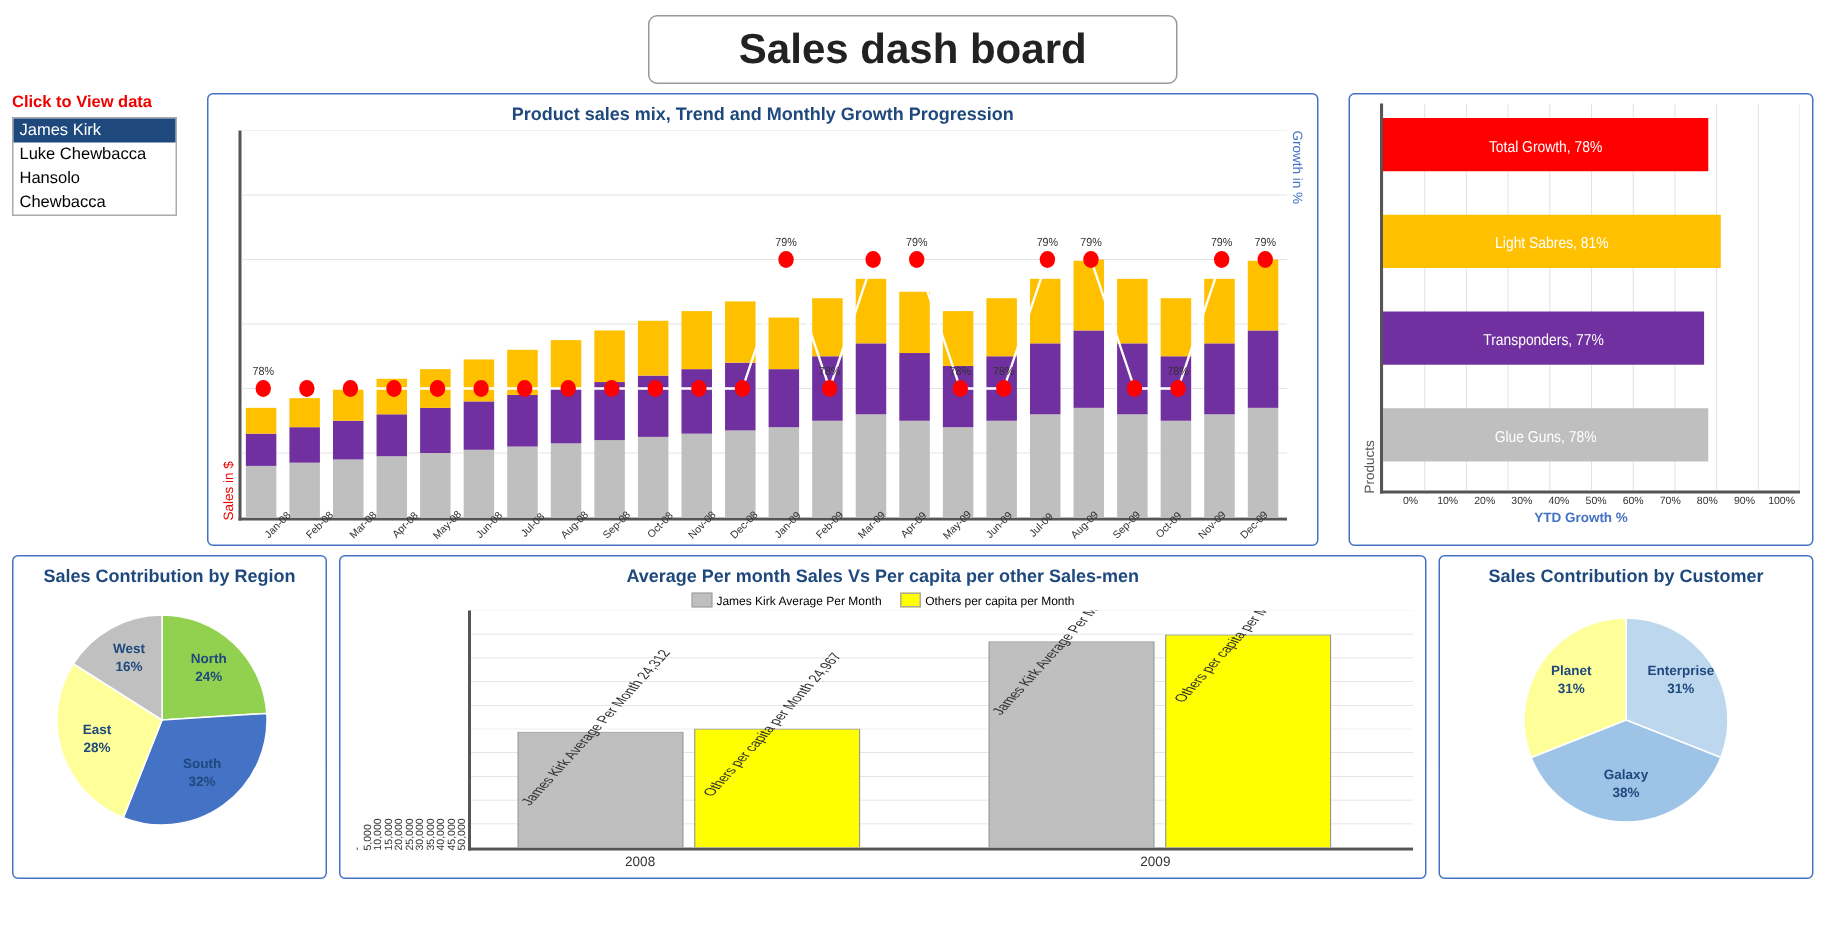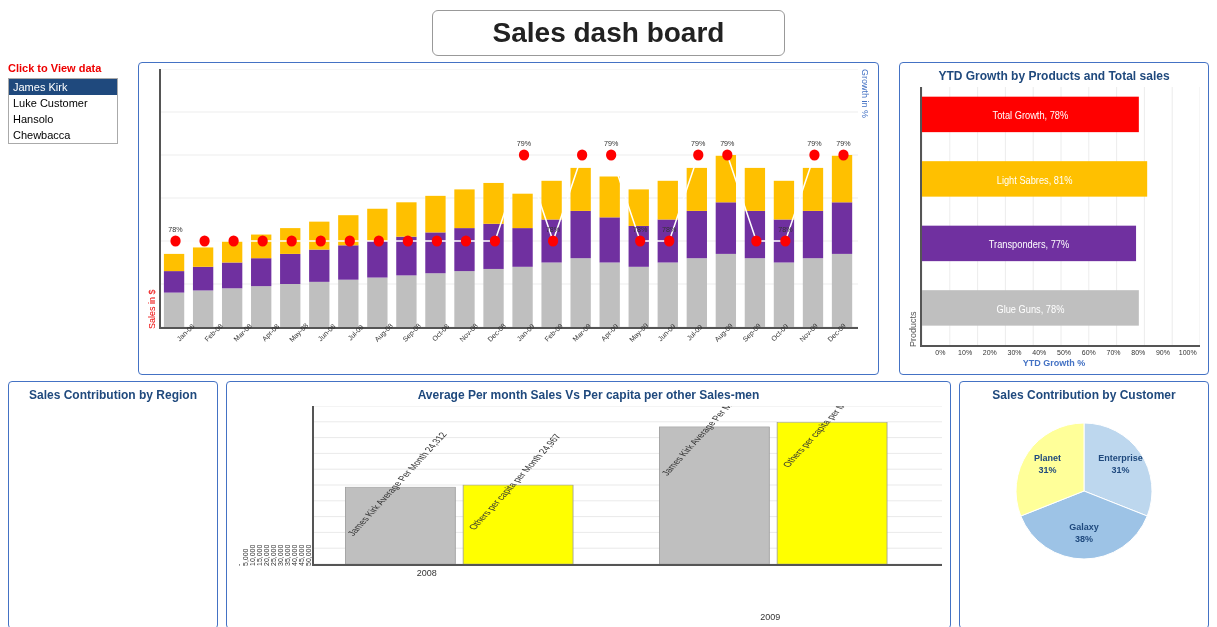--- a/index.html
+++ b/index.html
@@ -239,27 +239,28 @@
 </div>
 
 <div class="main-content">
 
   <div class="top-row">
 
     <div class="sidebar">
       <div class="click-to-view">Click to View data</div>
       <div class="person-list" id="person-list">
           <div class="person-item selected">James Kirk</div>
-          <div class="person-item">Luke Customer</div>
+          <div class="person-item">Luke Chewbacca</div>
           <div class="person-item">Hansolo</div>
           <div class="person-item">Chewbacca</div>
         </div>
     </div>
 
     <div class="chart-panel main-chart-panel">
+      <div class="chart-title">Product sales mix, Trend and Monthly Growth Progression</div>
 
       <div class="main-chart-inner">
         <div class="y-axis-label-left">Sales in $</div>
         <div class="chart-area">
           <svg class="bar-chart-svg" id="main-bar-svg" viewBox="0 0 680 230" preserveAspectRatio="none">
               <line x1="0" x2="680" y1="230" y2="230" stroke="#ddd" stroke-width="0.5"></line>
               <text x="-2" y="233" font-size="8" text-anchor="end" fill="#333">-</text>
               <line x1="0" x2="680" y1="191.66666666666669" y2="191.66666666666669" stroke="#ddd" stroke-width="0.5"></line>
               <text x="-2" y="194.66666666666669" font-size="8" text-anchor="end" fill="#333">10,000</text>
               <line x1="0" x2="680" y1="153.33333333333334" y2="153.33333333333334" stroke="#ddd" stroke-width="0.5"></line>
@@ -414,21 +415,20 @@
             <span style="flex: 1 1 0%; text-align: center; font-size: 7px; transform: rotate(-45deg); display: inline-block; transform-origin: center top;">Sep-09</span>
             <span style="flex: 1 1 0%; text-align: center; font-size: 7px; transform: rotate(-45deg); display: inline-block; transform-origin: center top;">Oct-09</span>
             <span style="flex: 1 1 0%; text-align: center; font-size: 7px; transform: rotate(-45deg); display: inline-block; transform-origin: center top;">Nov-09</span>
             <span style="flex: 1 1 0%; text-align: center; font-size: 7px; transform: rotate(-45deg); display: inline-block; transform-origin: center top;">Dec-09</span>
           </div>
       </div>
       <div class="x-axis-title" style="color:#e00; font-size:9px;"></div>
     </div>
 
     <div class="chart-panel ytd-panel">
-      <div class="chart-title">YTD Growth by Products and Total sales</div>
       <div class="ytd-inner">
         <div class="y-axis-products">Products</div>
         <div class="ytd-chart-area">
           <svg id="ytd-svg" width="100%" height="100%" viewBox="0 0 270 220" preserveAspectRatio="none">
               <line x1="0" x2="0" y1="0" y2="220" stroke="#ddd" stroke-width="0.5"></line>
               <line x1="27" x2="27" y1="0" y2="220" stroke="#ddd" stroke-width="0.5"></line>
               <line x1="54" x2="54" y1="0" y2="220" stroke="#ddd" stroke-width="0.5"></line>
               <line x1="81" x2="81" y1="0" y2="220" stroke="#ddd" stroke-width="0.5"></line>
               <line x1="108" x2="108" y1="0" y2="220" stroke="#ddd" stroke-width="0.5"></line>
               <line x1="135" x2="135" y1="0" y2="220" stroke="#ddd" stroke-width="0.5"></line>
@@ -465,24 +465,50 @@
           <span class="ytd-x-label">100%</span>
         </div>
       <div class="ytd-x-axis-title">YTD Growth %</div>
     </div>
   </div>
 
   <div class="bottom-row">
 
     <div class="chart-panel region-panel">
       <div class="chart-title">Sales Contribution by Region</div>
+      <div class="pie-container">
+        <svg id="region-pie-svg" width="180" height="160" viewBox="0 0 180 160">
+            <path d="M85,85 L85,15 A70,70 0 0,1 154.86187098997902,80.60466363294806 Z" fill="#92D050" stroke="#fff" stroke-width="1"></path>
+            <text x="116.14689331975534" y="46.83192745232577" font-size="9" text-anchor="middle" fill="#1F497D" font-weight="bold">North</text>
+            <text x="116.14689331975534" y="58.83192745232577" font-size="9" text-anchor="middle" fill="#1F497D" font-weight="bold">24%</text>
+            <path d="M85,85 L154.86187098997902,80.60466363294806 A70,70 0 0,1 59.23128131207254,150.08435401217758 Z" fill="#4472C4" stroke="#fff" stroke-width="1"></path>
+            <text x="111.74422897930754" y="116.81027324406011" font-size="9" text-anchor="middle" fill="#1F497D" font-weight="bold">South</text>
+            <text x="111.74422897930754" y="128.8102732440601" font-size="9" text-anchor="middle" fill="#1F497D" font-weight="bold">32%</text>
+            <path d="M85,85 L59.23128131207254,150.08435401217758 A70,70 0 0,1 25.897045214858956,47.492124351470224 Z" fill="#FFFF99" stroke="#fff" stroke-width="1"></path>
+            <text x="41.726928508570516" y="94.06027324406011" font-size="9" text-anchor="middle" fill="#1F497D" font-weight="bold">East</text>
+            <text x="41.726928508570516" y="106.06027324406011" font-size="9" text-anchor="middle" fill="#1F497D" font-weight="bold">28%</text>
+            <path d="M85,85 L25.897045214858956,47.492124351470224 A70,70 0 0,1 84.99999999999999,15 Z" fill="#C0C0C0" stroke="#fff" stroke-width="1"></path>
+            <text x="63.080207828371954" y="40.12804605800421" font-size="9" text-anchor="middle" fill="#1F497D" font-weight="bold">West</text>
+            <text x="63.080207828371954" y="52.12804605800421" font-size="9" text-anchor="middle" fill="#1F497D" font-weight="bold">16%</text>
+          </svg>
+      </div>
     </div>
 
     <div class="chart-panel avg-panel">
       <div class="chart-title">Average Per month Sales  Vs Per capita per other Sales-men</div>
+      <div class="legend-area" id="avg-legend">
+          <div class="legend-item">
+            <span class="legend-swatch" style="background:#BFBFBF; border:1px solid #aaa;"></span>
+            <span style="font-size:8px">James Kirk  Average Per Month</span>
+          </div>
+          <div class="legend-item">
+            <span class="legend-swatch" style="background:#FFFF00; border:1px solid #aaa;"></span>
+            <span style="font-size:8px">Others per capita per Month</span>
+          </div>
+        </div>
       <div style="display:flex; height:160px;">
         <div style="writing-mode:vertical-rl;transform:rotate(180deg);font-size:8px;color:#333;">
           <div id="avg-y-labels">
               <div style="font-size: 7px; flex: 1 1 0%;">-</div>
               <div style="font-size: 7px; flex: 1 1 0%;">5,000</div>
               <div style="font-size: 7px; flex: 1 1 0%;">10,000</div>
               <div style="font-size: 7px; flex: 1 1 0%;">15,000</div>
               <div style="font-size: 7px; flex: 1 1 0%;">20,000</div>
               <div style="font-size: 7px; flex: 1 1 0%;">25,000</div>
               <div style="font-size: 7px; flex: 1 1 0%;">30,000</div>
@@ -513,23 +539,23 @@
 24,967</text>
               <rect x="220" y="21.164799999999985" width="70" height="138.83520000000001" fill="#BFBFBF" stroke="#999" stroke-width="0.5"></rect>
               <text x="255" y="19.164799999999985" font-size="7" text-anchor="middle" fill="#333" transform="rotate(-60, 255, 19.164799999999985)">James Kirk  Average Per Month
 43,386</text>
               <rect x="295" y="16.611199999999997" width="70" height="143.3888" fill="#FFFF00" stroke="#999" stroke-width="0.5"></rect>
               <text x="330" y="14.611199999999997" font-size="7" text-anchor="middle" fill="#333" transform="rotate(-60, 330, 14.611199999999997)">Others per capita per Month
 44,809</text>
             </svg>
         </div>
       </div>
-      <div id="avg-x-labels" style="display:flex; padding-left:20px; font-size:9px; color:#333; margin-top:2px;">
+      <div id="avg-x-labels" style="display:flex; padding-left:20px; font-size:9px; color:#333; margin-top:2px;align-items:flex-end;">
           <span style="flex: 1 1 0%; text-align: center;">2008</span>
-          <span style="flex: 1 1 0%; text-align: center; margin-top: 44px;">2009</span>
+          <span style="flex: 1 1 0%; text-align: center;">2009</span>
         </div>
     </div>
 
     <div class="chart-panel customer-panel">
       <div class="chart-title">Sales Contribution by Customer</div>
       <div class="pie-container">
         <svg id="customer-pie-svg" width="220" height="160" viewBox="0 0 220 160">
             <path d="M110,85 L110,17 A68,68 0 0,1 173.22480104040108,110.03246958255811 Z" fill="#BDD7EE" stroke="#fff" stroke-width="1"></path>
             <text x="146.55696138293564" y="55.15591469893583" font-size="9" text-anchor="middle" fill="#1F497D" font-weight="bold">Enterprise</text>
             <text x="146.55696138293564" y="67.15591469893583" font-size="9" text-anchor="middle" fill="#1F497D" font-weight="bold">31%</text>

